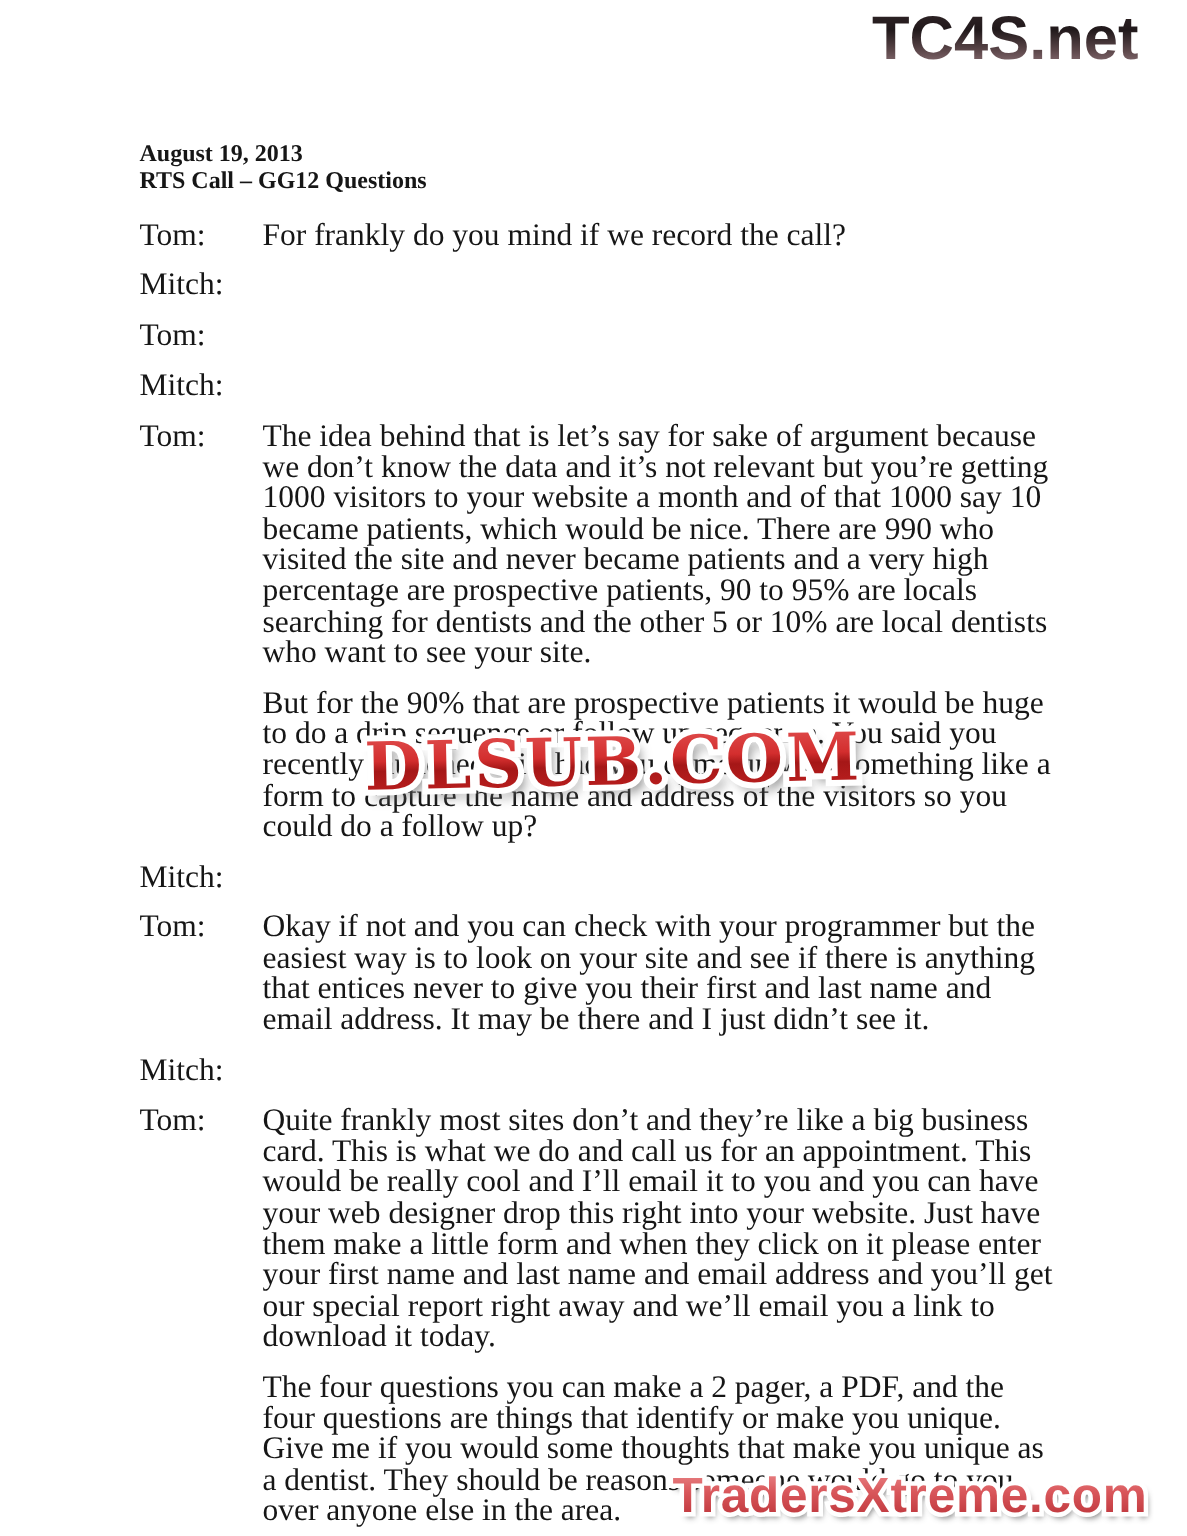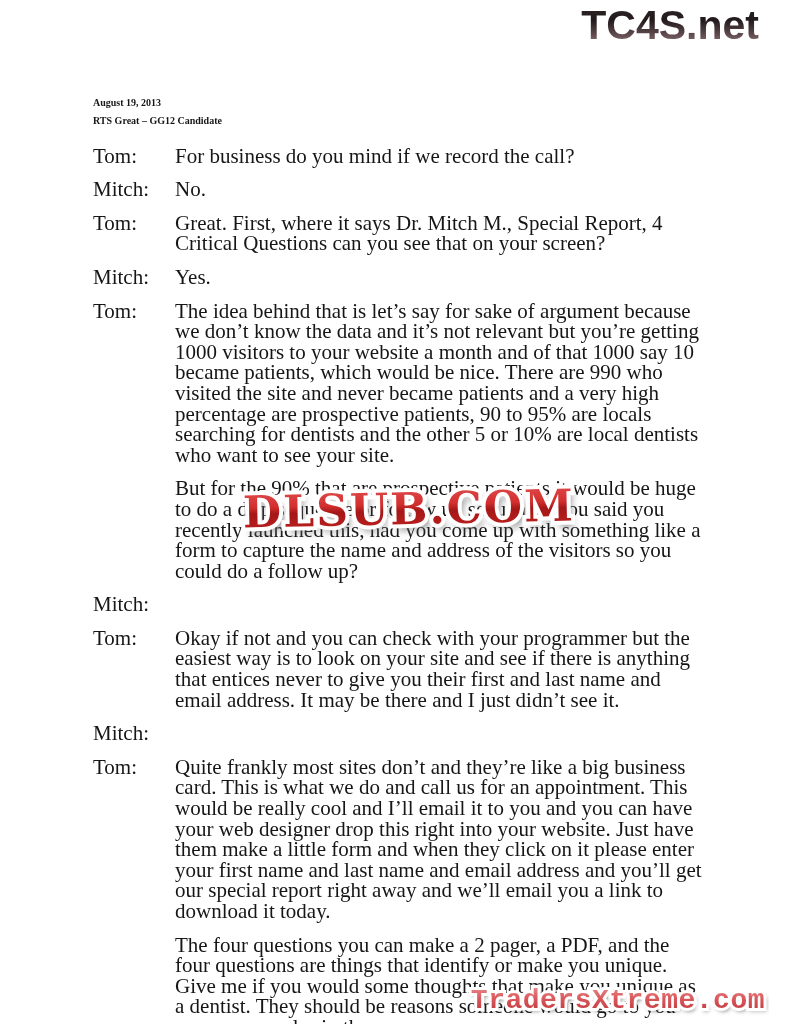--- a/index.html
+++ b/index.html
@@ -24,21 +24,21 @@
     background:linear-gradient(180deg,#35292b 0%, #21191b 38%, #5d484b 68%, #a2838a 100%);
     -webkit-background-clip:text;
     background-clip:text;
     color:transparent;
   }
 
   
   .doc {
     position:absolute; left:93px; top:94px; width:612px;
   }
-  .doc-header { font-weight:bold; font-size:10px; line-height:18.3px; }
+  .doc-header { font-weight:bold; font-size:16px; line-height:18.3px; }
   .transcript { margin-top:15px; }
   .row {
     display:flex;
     margin-bottom:13px;
     font-size:21px;
     line-height:20.6px;
   }
   .speaker { width:82px; flex:none; }
   .dialogue { flex:1; }
 
@@ -62,23 +62,23 @@
     position:relative;
     background:linear-gradient(180deg,#e25353 0%, #d32e2e 42%, #a51717 55%, #c42222 100%);
     -webkit-background-clip:text;
     background-clip:text;
     color:transparent;
   }
 
   
   .brand-bottom {
     position:absolute; right:4px; bottom:8px;
-    font-family:Liberation Mono, monospace;
+    font-family:Liberation Sans, sans-serif;
     font-weight:bold;
-    font-size:28px;
+    font-size:33px;
     letter-spacing:0.5px;
     white-space:nowrap;
   }
   .brand-bottom .bb-outline {
     position:absolute; left:0; top:0;
     color:#ffffff;
     -webkit-text-stroke:6px #ffffff;
     text-shadow: 2px 3px 4px rgba(70,70,70,0.85);
   }
   .brand-bottom .bb-fill {
@@ -92,42 +92,39 @@
 </head>
 <body>
 
 <div class="page">
 
   <div class="brand-top">TC4S.net</div>
 
   <div class="doc">
     <div class="doc-header">
       <div>August 19, 2013</div>
-      <div>RTS Great – GG12 Candidate</div>
+      <div>RTS Call – GG12 Questions</div>
     </div>
 
     <div class="transcript">
   <div class="row">
     <span class="speaker">Tom:</span>
-    <span class="dialogue">For business do you mind if we record the call?</span>
+    <span class="dialogue">For frankly do you mind if we record the call?</span>
   </div>
 
   <div class="row">
     <span class="speaker">Mitch:</span>
-    <span class="dialogue">No.</span>
   </div>
 
   <div class="row">
     <span class="speaker">Tom:</span>
-    <span class="dialogue">Great. First, where it says Dr. Mitch M., Special Report, 4 Critical Questions can you see that on your screen?</span>
   </div>
 
   <div class="row">
     <span class="speaker">Mitch:</span>
-    <span class="dialogue">Yes.</span>
   </div>
 
   <div class="row">
     <span class="speaker">Tom:</span>
     <span class="dialogue">The idea behind that is let’s say for sake of argument because we don’t know the data and it’s not relevant but you’re getting 1000 visitors to your website a month and of that 1000 say 10 became patients, which would be nice. There are 990 who visited the site and never became patients and a very high percentage are prospective patients, 90 to 95% are locals searching for dentists and the other 5 or 10% are local dentists who want to see your site.</span>
   </div>
 
   <div class="row">
     <span class="speaker"></span>
     <span class="dialogue">But for the 90% that are prospective patients it would be huge to do a drip sequence or follow up sequence. You said you recently launched this, had you come up with something like a form to capture the name and address of the visitors so you could do a follow up?</span>

